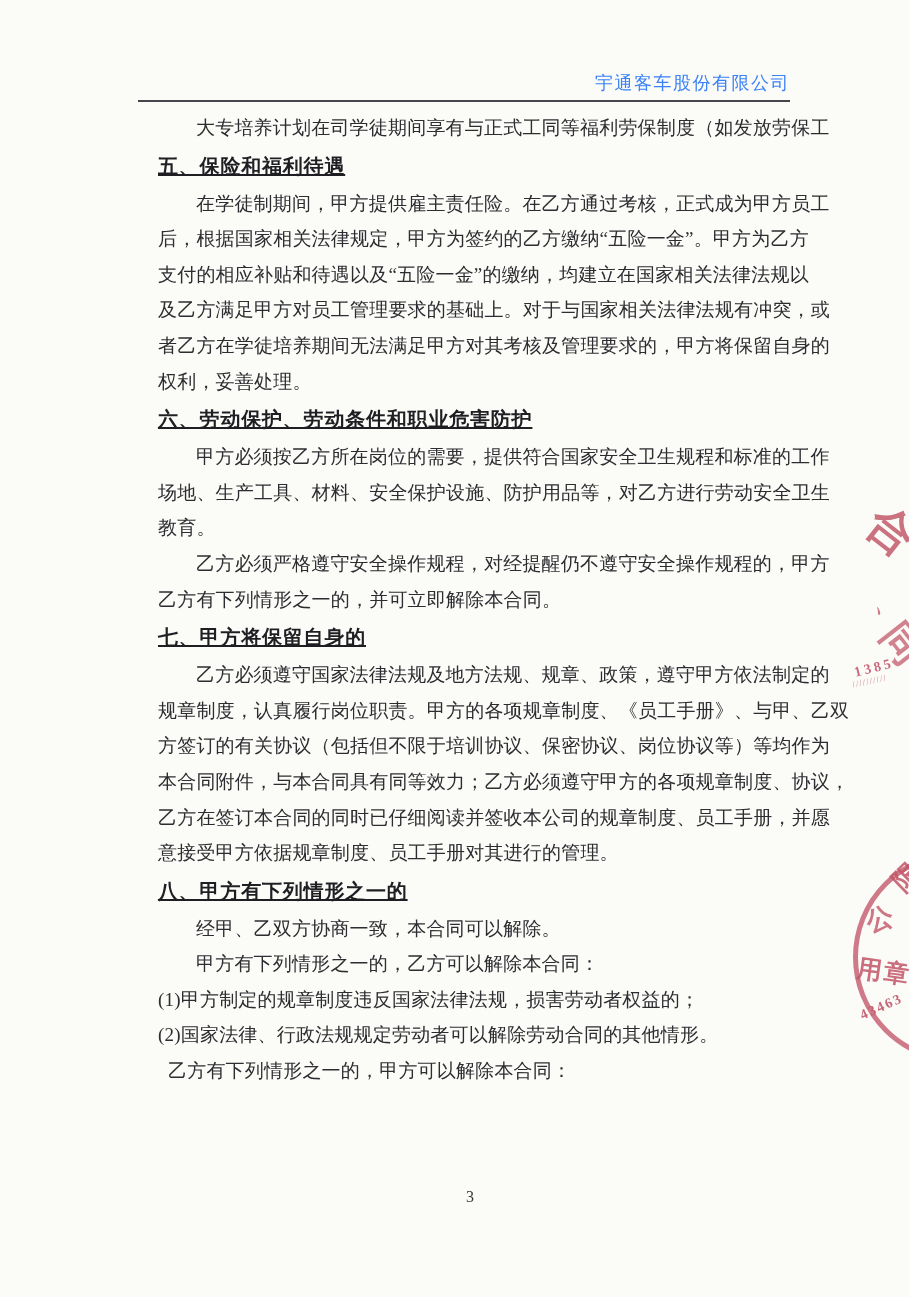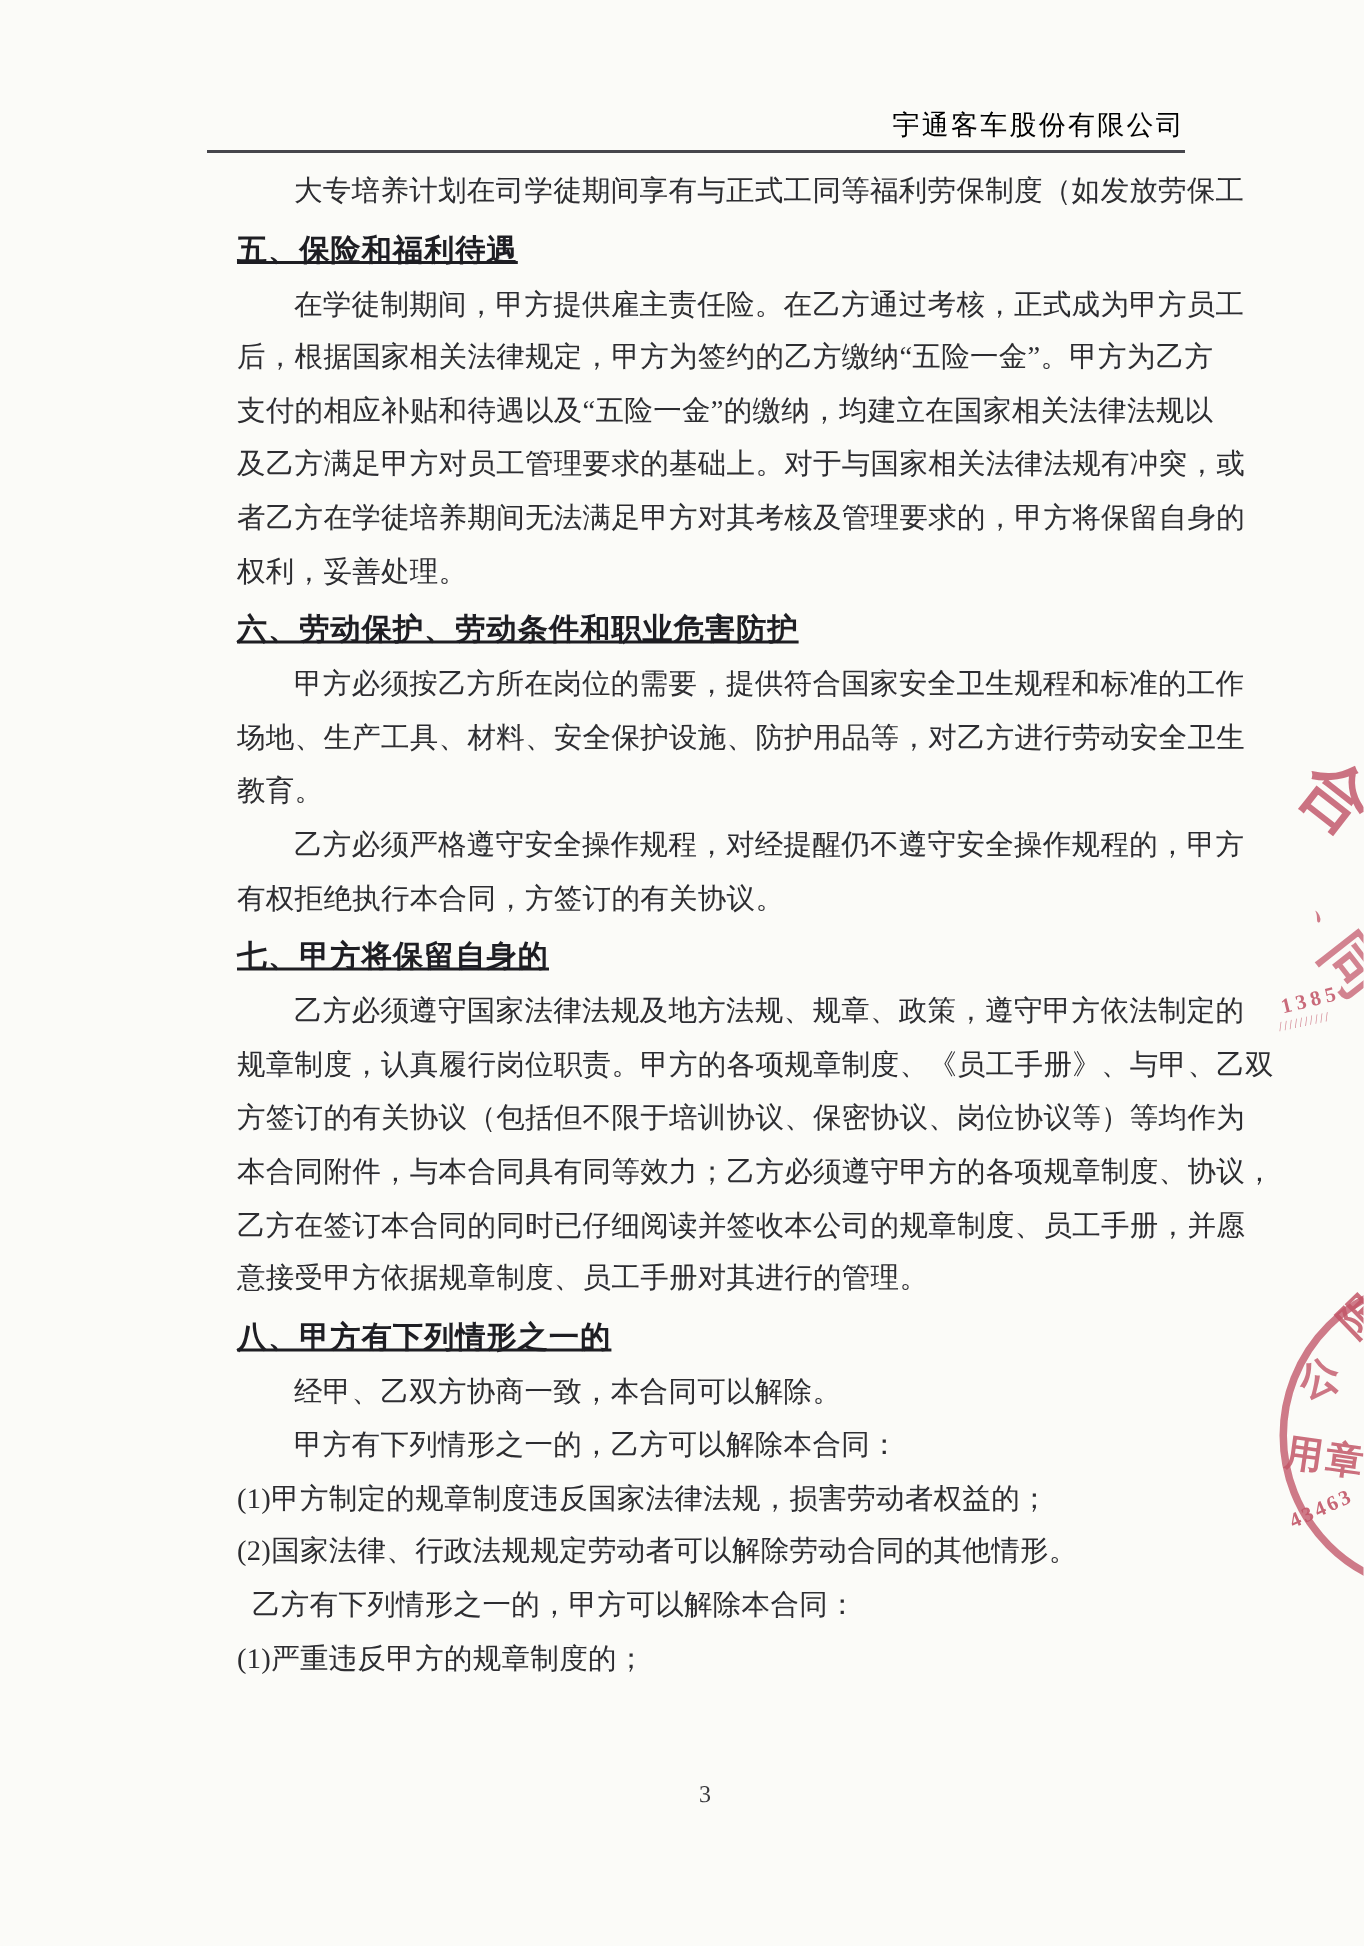--- a/index.html
+++ b/index.html
@@ -11,21 +11,21 @@
     font-family:"Liberation Serif","DejaVu Serif",serif;
     color:#2d2d31;
   }
   .page-header{
     position:absolute;left:138px;top:0;width:652px;height:95px;
     border-bottom:2px solid #46464c;
     display:flex;align-items:flex-end;justify-content:flex-end;
     padding-bottom:5px;box-sizing:content-box;
   }
   .company-name{
-    font-size:18px;letter-spacing:1.5px;color:#000000;
+    font-size:18px;letter-spacing:1.5px;color:#3b82f6;
     font-family:"Liberation Serif","DejaVu Serif",serif;
   }
   .doc-body{
     position:absolute;left:142px;top:110px;width:660px;margin-left:16px;
   }
   .line{
     height:35.6px;line-height:35.6px;
     font-size:19px;letter-spacing:0.2px;
     white-space:nowrap;
     color:#2d2d31;
@@ -79,21 +79,21 @@
       <div class="line">权利，妥善处理。</div>
     </div>
     <div class="heading">六、劳动保护、劳动条件和职业危害防护</div>
     <div class="para">
       <div class="line indent">甲方必须按乙方所在岗位的需要，提供符合国家安全卫生规程和标准的工作</div>
       <div class="line">场地、生产工具、材料、安全保护设施、防护用品等，对乙方进行劳动安全卫生</div>
       <div class="line">教育。</div>
     </div>
     <div class="para">
       <div class="line indent">乙方必须严格遵守安全操作规程，对经提醒仍不遵守安全操作规程的，甲方</div>
-      <div class="line">有权拒绝执行本合同，方签订的有关协议。</div>
+      <div class="line">乙方有下列情形之一的，并可立即解除本合同。</div>
     </div>
     <div class="heading">七、甲方将保留自身的</div>
     <div class="para">
       <div class="line indent">乙方必须遵守国家法律法规及地方法规、规章、政策，遵守甲方依法制定的</div>
       <div class="line">规章制度，认真履行岗位职责。甲方的各项规章制度、《员工手册》、与甲、乙双</div>
       <div class="line">方签订的有关协议（包括但不限于培训协议、保密协议、岗位协议等）等均作为</div>
       <div class="line">本合同附件，与本合同具有同等效力；乙方必须遵守甲方的各项规章制度、协议，</div>
       <div class="line">乙方在签订本合同的同时已仔细阅读并签收本公司的规章制度、员工手册，并愿</div>
       <div class="line">意接受甲方依据规章制度、员工手册对其进行的管理。</div>
     </div>
@@ -106,23 +106,20 @@
     </div>
     <div class="para">
       <div class="line">(1)甲方制定的规章制度违反国家法律法规，损害劳动者权益的；</div>
     </div>
     <div class="para">
       <div class="line">(2)国家法律、行政法规规定劳动者可以解除劳动合同的其他情形。</div>
     </div>
     <div class="para">
       <div class="line half-indent">乙方有下列情形之一的，甲方可以解除本合同：</div>
     </div>
-    <div class="para">
-      <div class="line">(1)严重违反甲方的规章制度的；</div>
-    </div>
   </div>
 
 <div class="stamp stamp-upper">
   <span class="su-c1">合</span>
   <span class="su-dash">、</span>
   <span class="su-c2">同</span>
   <span class="su-digits">1385</span>
   <span class="su-ticks">//////////</span>
 </div>
 

